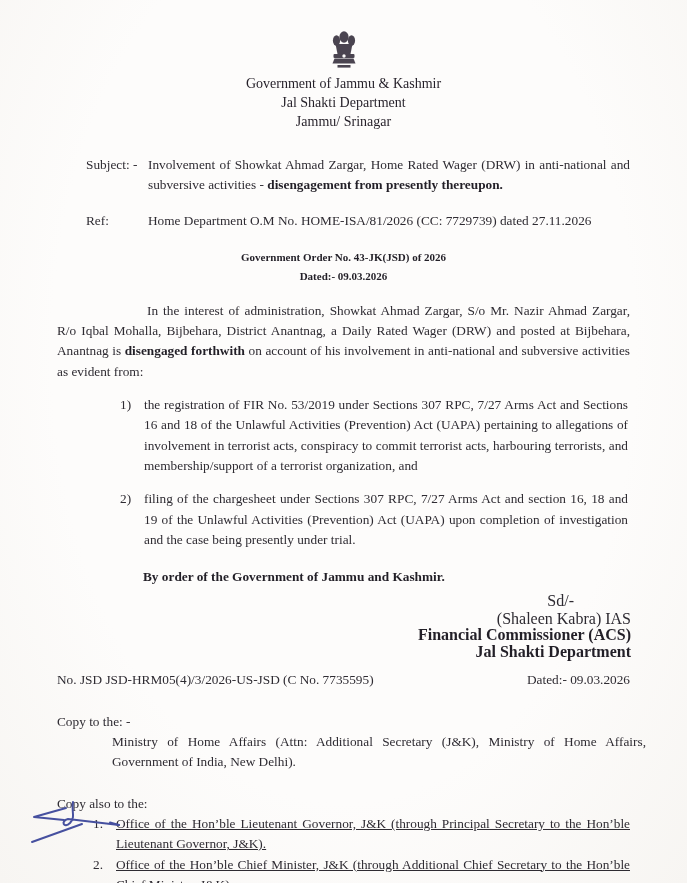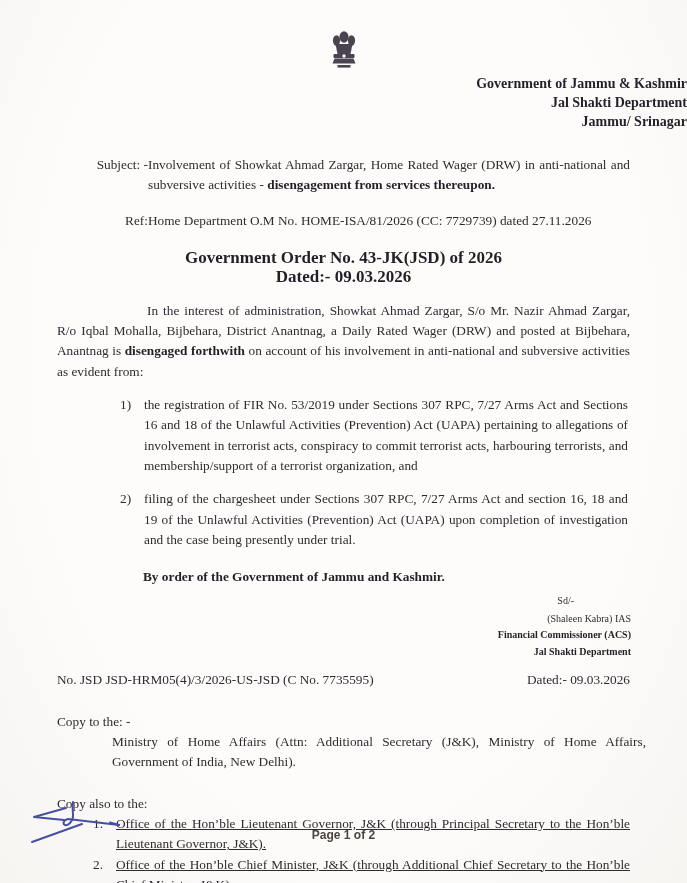--- a/index.html
+++ b/index.html
@@ -16,39 +16,39 @@
     line-height: 20.3px;
     color: #2e2b32;
     box-sizing: border-box;
   }
   .bold { font-weight: bold; color: #221f27; }
   b { color: #221f27; }
   .justify { text-align: justify; }
 
   .header { text-align: center; padding-top: 30px; }
   .emblem { height: 44px; }
-  .h-line { font-weight: bold; font-size: 14px; line-height: 19px; color: #241f28; text-align: right; }
+  .h-line { font-weight: normal; font-size: 14px; line-height: 19px; color: #241f28; }
 
   .labeled-row { display: flex; margin: 24px 57px 0 86px; }
-  .labeled-row .label { flex: 0 0 62px; text-align: right; }
+  .labeled-row .label { flex: 0 0 62px; }
   .labeled-row .content { flex: 1; }
   .ref-row { margin-top: 15px; }
 
-  .order-block { text-align: center; margin-top: 17px; font-size: 17px; line-height: 19px; }
+  .order-block { text-align: center; margin-top: 17px; font-size: 11px; line-height: 19px; }
 
   .para { margin: 15px 57px 0 57px; text-indent: 90px; }
 
   .olist { margin: 10px 59px 0 120px; }
   .oitem { display: flex; margin-top: 13px; }
   .oitem .num { flex: 0 0 24px; }
   .oitem .itext { flex: 1; }
 
   .by-order { margin: 17px 57px 0 143px; }
 
-  .sig-block { margin: 6px 56px 0 0; text-align: right; line-height: 16.5px; font-size: 10px; }
+  .sig-block { margin: 6px 56px 0 0; text-align: right; line-height: 16.5px; font-size: 16px; }
   .sig-block .sd { padding-right: 57px; margin-bottom: 1px; }
 
   .num-row { display: flex; justify-content: space-between; margin: 10px 57px 0 57px; }
 
   .copy-to { margin: 21px 41px 0 57px; }
   .copy-to .copy-ind { margin-left: 55px; }
 
   .copy-also { margin: 21px 57px 0 57px; }
   .citem { display: flex; margin-left: 36px; }
   .citem .cnum { flex: 0 0 23px; }
@@ -82,21 +82,21 @@
         <circle cx="18" cy="26" r="1.7" fill="#fcfbf9"></circle>
       </svg>
     </div>
     <div class="h-line">Government of Jammu &amp; Kashmir</div>
     <div class="h-line">Jal Shakti Department</div>
     <div class="h-line">Jammu/ Srinagar</div>
   </div>
 
   <div class="labeled-row">
     <div class="label">Subject: -</div>
-    <div class="content justify"><span>Involvement of Showkat Ahmad Zargar, Home Rated Wager (DRW) in anti-national and subversive activities - </span><b>disengagement from services thereupon.</b></div>
+    <div class="content justify"><span>Involvement of Showkat Ahmad Zargar, Home Rated Wager (DRW) in anti-national and subversive activities - </span><b>disengagement from presently thereupon.</b></div>
   </div>
 
   <div class="labeled-row ref-row">
     <div class="label">Ref:</div>
     <div class="content">Home Department O.M No. HOME-ISA/81/2026 (CC: 7729739) dated 27.11.2026</div>
   </div>
 
   <div class="order-block bold">
     <div>Government Order No. 43-JK(JSD) of 2026</div>
     <div>Dated:- 09.03.2026</div>
@@ -150,15 +150,14 @@
     <svg width="108" height="48" viewBox="0 0 108 48" aria-hidden="true">
       <g fill="none" stroke="#46509f" stroke-width="2" stroke-linecap="round" stroke-linejoin="round">
         <path d="M46 9 L14 18 L44 21"></path>
         <path d="M53 3 C 51 13, 56 17, 50 24 C 44 30, 40 22, 48 20 L 99 26"></path>
         <path d="M99 26 l -9 -2.5"></path>
         <path d="M12 43 L62 25"></path>
       </g>
     </svg>
   </div>
 
-  <div class="footer">Page 1 of 2</div>
 
 </div>
 
 </body></html>

